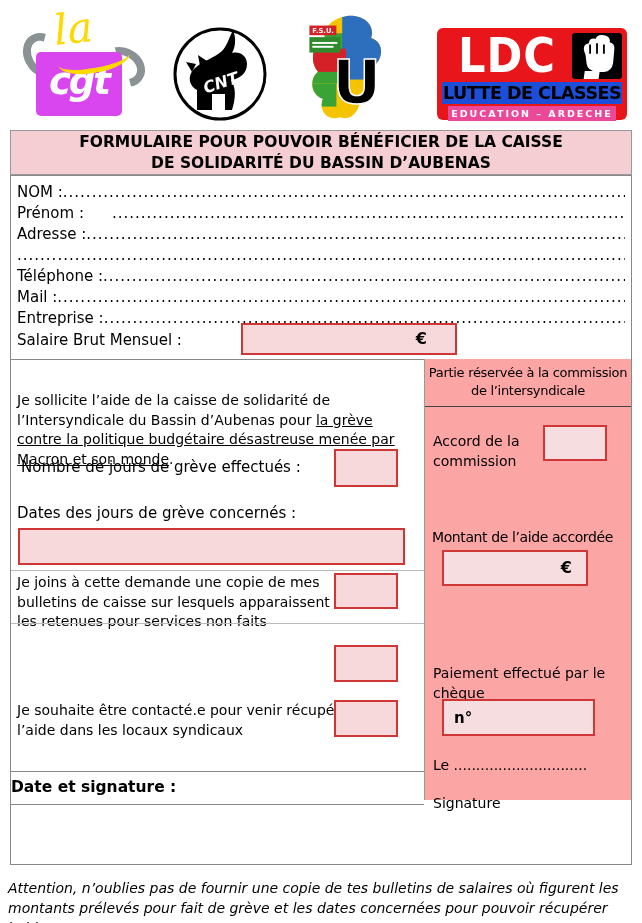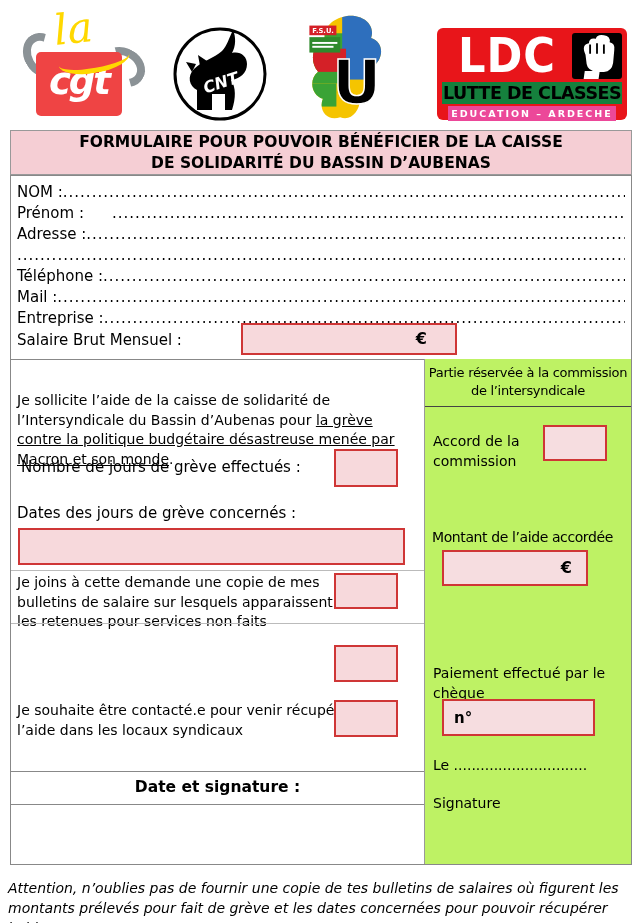--- a/index.html
+++ b/index.html
@@ -2,39 +2,39 @@
 <html><head>
 <meta charset="utf-8">
 <style>
   html,body{margin:0;padding:0;background:#fff;}
   .page{position:relative;width:642px;height:923px;background:#fff;overflow:hidden;
         font-family:"DejaVu Sans","Liberation Sans",sans-serif;color:#000;}
 
   
   .logo{position:absolute;}
   .cgt{left:28px;top:30px;width:112px;height:90px;}
-  .cgt-box{position:absolute;left:8px;top:22px;width:86px;height:64px;background:#ef4444;border-radius:5px;}
+  .cgt-box{position:absolute;left:8px;top:22px;width:86px;height:64px;background:#d946ef;border-radius:5px;}
   .cgt-text{position:absolute;left:0;top:8px;width:86px;text-align:center;color:#fff;
             font-weight:bold;font-style:italic;font-size:37px;letter-spacing:-2px;line-height:44px;}
   .cgt-la{position:absolute;left:26px;top:-26px;color:#ffd800;font-style:italic;
           font-family:"DejaVu Serif","Liberation Serif",serif;font-size:42px;transform:rotate(-6deg);z-index:3;}
   .cgt-swash{position:absolute;left:30px;top:16px;width:72px;height:22px;border-bottom:5px solid #ffd800;
              border-radius:50%;transform:rotate(-10deg);z-index:3;}
   .hook{position:absolute;width:22px;height:30px;border:8px solid #8b9296;border-radius:50%;
         border-bottom-color:transparent;border-right-color:transparent;}
   .hook1{left:-4px;top:2px;transform:rotate(-30deg);}
   .hook2{right:-2px;top:14px;transform:rotate(120deg);}
 
   .cnt{left:170px;top:22px;width:100px;height:100px;}
   .fsu{left:303px;top:14px;width:88px;height:108px;}
   .ldc{left:437px;top:28px;width:190px;height:92px;background:#e8151a;border-radius:6px;padding:5px 5px 4px 5px;box-sizing:border-box;}
   .ldc-top{display:flex;height:46px;}
   .ldc-abbr{flex:1;color:#fff;font-weight:bold;font-size:48px;line-height:44px;text-align:center;letter-spacing:1px;font-stretch:condensed;}
   .ldc-fist{width:50px;height:46px;background:#000;border-radius:3px;}
-  .ldc-white{background:#15803d;margin-top:3px;height:22px;line-height:22px;text-align:center;
+  .ldc-white{background:#1d4ed8;margin-top:3px;height:22px;line-height:22px;text-align:center;
              font-weight:bold;font-size:17.5px;letter-spacing:-0.5px;color:#000;}
   .ldc-black{background:#ec4899;margin:2px auto 0 auto;width:168px;height:15px;line-height:15px;text-align:center;
              color:#fff;font-weight:bold;font-size:9.5px;letter-spacing:2px;}
 
   
   .title-band{position:absolute;left:10px;top:130px;width:620px;height:43px;background:#f5ced4;
               border:1px solid #999;display:flex;align-items:center;justify-content:center;}
   .title-text{max-width:510px;text-align:center;font-weight:bold;font-size:15.5px;line-height:21px;}
 
   
@@ -47,25 +47,25 @@
   .pinkbox{position:absolute;background:#f7d9dc;border:2px solid #cf3636;box-sizing:border-box;}
   .salaire-box{left:230px;top:147px;width:216px;height:32px;text-align:right;
                font-weight:bold;font-size:16px;line-height:28px;padding-right:28px;}
 
   .hr{position:absolute;left:0;border-top:1px solid #888;}
   .hr-light{border-top:1px solid #bbb;}
 
   
   .ltext{position:absolute;font-size:14px;line-height:19.5px;}
   .u{text-decoration:underline;}
-  .datesig{position:absolute;left:0;top:595px;width:413px;height:33px;text-align:center;
+  .datesig{position:absolute;left:0;top:595px;width:413px;height:33px;text-align:left;
            font-weight:bold;font-size:15.5px;line-height:33px;}
 
   
-  .rightcol{position:absolute;left:413px;top:183px;width:207px;height:505px;background:#bef264;border-left:1px solid #999;box-sizing:border-box;}
+  .rightcol{position:absolute;left:413px;top:183px;width:207px;height:441px;background:#fca5a5;border-left:1px solid #999;box-sizing:border-box;}
   .rc-header{position:absolute;left:0;top:0;width:100%;padding:5px 2px 6px 2px;box-sizing:border-box;
              text-align:center;font-size:13px;line-height:18px;letter-spacing:-0.3px;border-bottom:1px solid #444;}
   .rc-label{position:absolute;font-size:14px;line-height:20px;}
   .rc-accord-box{left:118px;top:66px;width:64px;height:36px;background:#f6dde0;}
   .rc-montant-box{left:17px;top:191px;width:146px;height:36px;background:#f6dde0;text-align:right;
                   font-weight:bold;font-size:16px;line-height:32px;padding-right:14px;}
   .rc-cheque-box{left:17px;top:340px;width:153px;height:37px;background:#f6dde0;
                  font-weight:bold;font-size:15px;line-height:34px;padding-left:10px;text-align:left;}
 
   
@@ -179,21 +179,21 @@
     </div>
 
     <div class="ltext" style="left:10px;top:282px;font-size:15px;">Nombre de jours de grève effectués :</div>
     <div class="pinkbox" style="left:323px;top:273px;width:64px;height:38px;"></div>
 
     <div class="ltext" style="left:6px;top:328px;font-size:15px;">Dates des jours de grève concernés :</div>
     <div class="pinkbox" style="left:7px;top:352px;width:387px;height:37px;"></div>
 
     <div class="hr hr-light" style="top:394px;width:413px;"></div>
 
-    <div class="ltext" style="left:6px;top:397px;width:316px;">Je joins à cette demande une copie de mes bulletins de salaire sur lesquels apparaissent les retenues pour services non faits</div>
+    <div class="ltext" style="left:6px;top:397px;width:316px;">Je joins à cette demande une copie de mes bulletins de caisse sur lesquels apparaissent les retenues pour services non faits</div>
     <div class="pinkbox" style="left:323px;top:397px;width:64px;height:36px;"></div>
 
     <div class="hr hr-light" style="top:447px;width:413px;"></div>
 
     <div class="pinkbox" style="left:323px;top:469px;width:64px;height:37px;"></div>
 
     <div class="ltext" style="left:6px;top:525px;width:340px;">Je souhaite être contacté.e pour venir récupérer l’aide dans les locaux syndicaux</div>
     <div class="pinkbox" style="left:323px;top:524px;width:64px;height:37px;"></div>
 
     <div class="hr" style="top:595px;width:413px;"></div>

